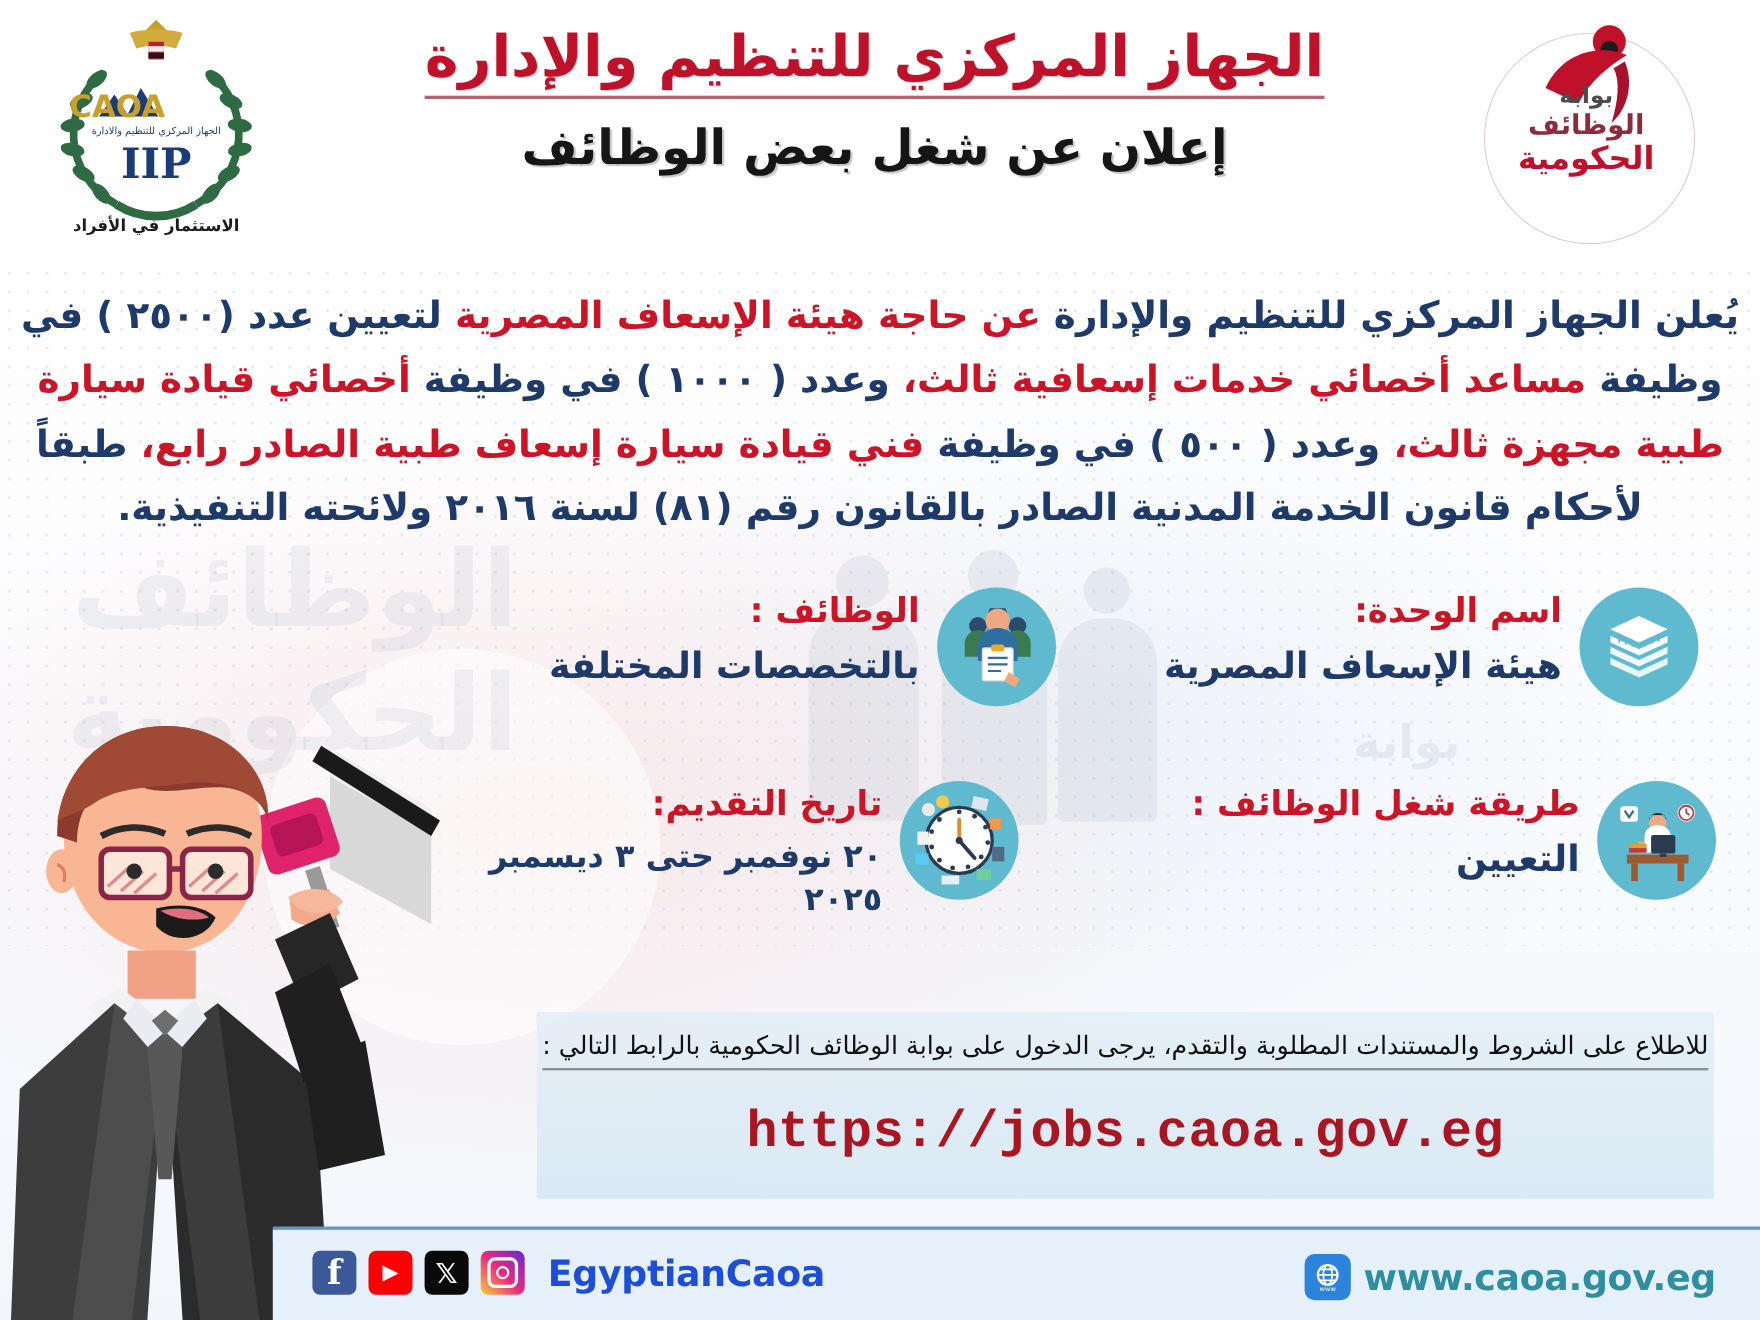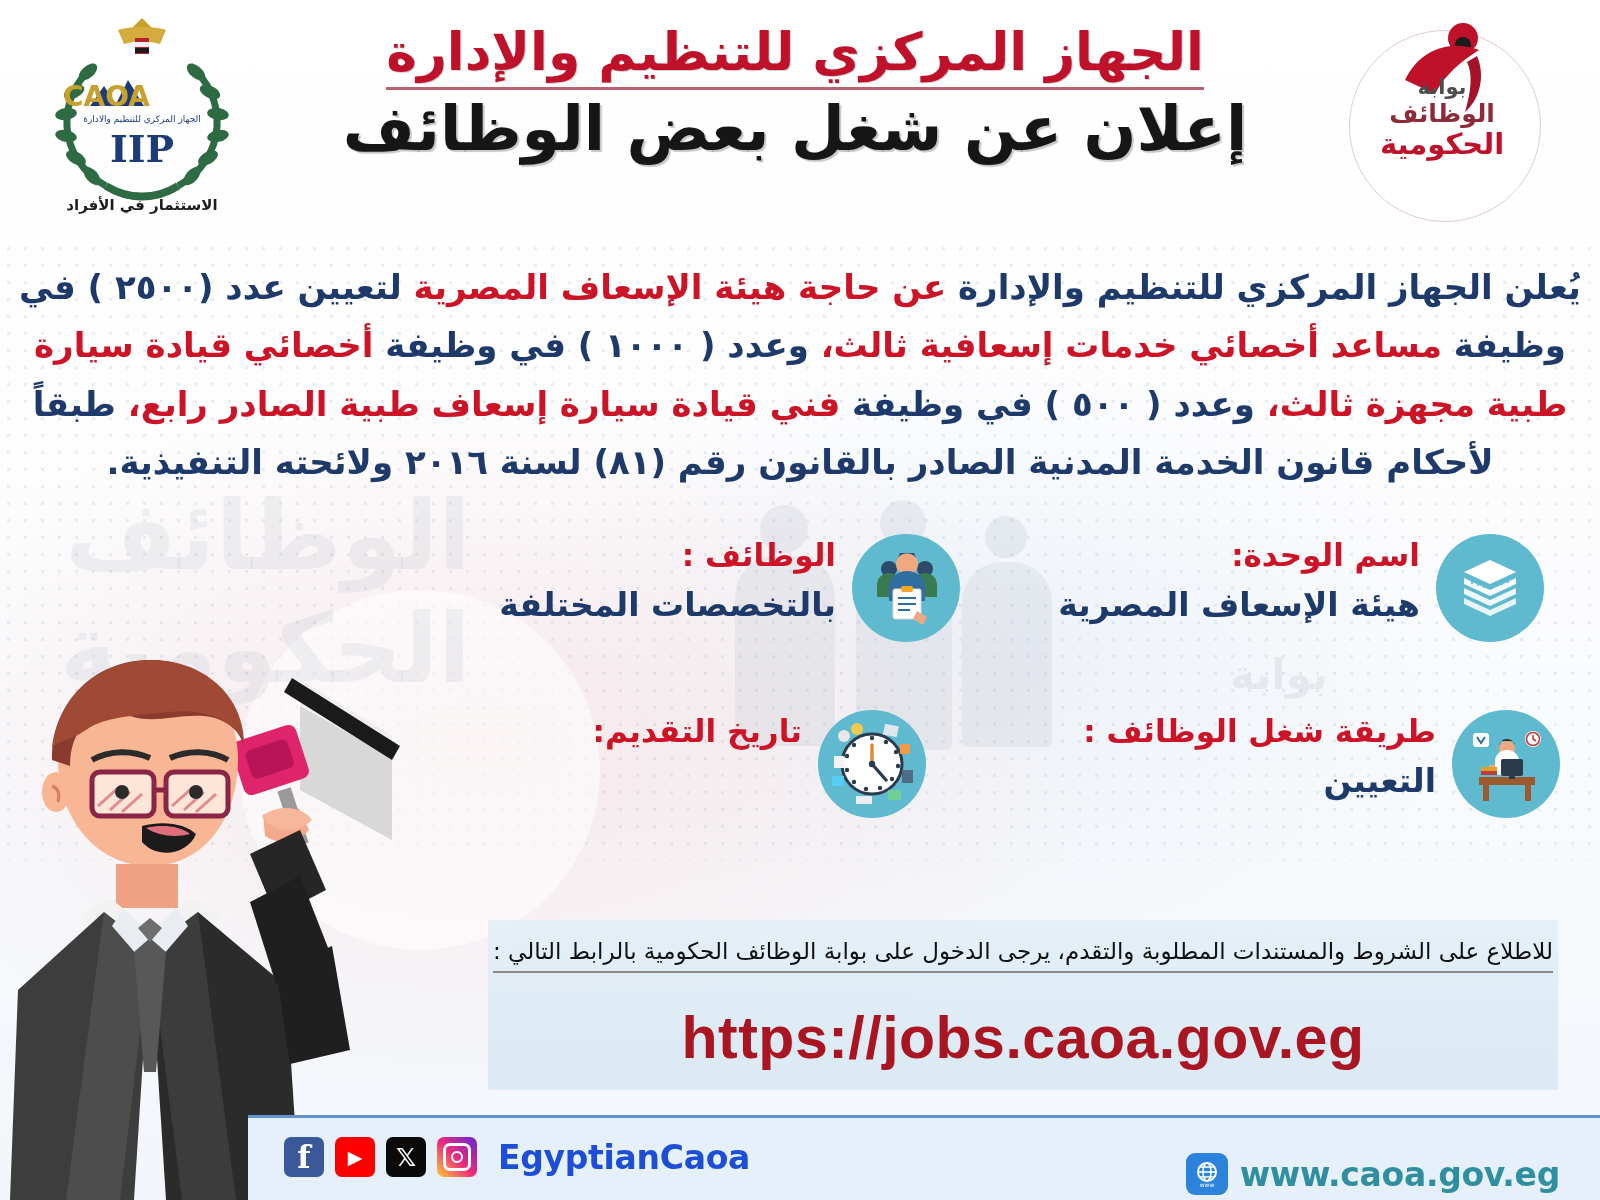--- a/index.html
+++ b/index.html
@@ -59,21 +59,21 @@
   .portal-text .l2{font-size:25px;color:#8d2b3a;font-weight:bold;}
   .portal-text .l3{font-size:29px;color:#c0112a;font-weight:bold;}
 
   .title-block{position:absolute;left:330px;top:22px;width:930px;text-align:center;}
   .org-name{
     font-size:52px;font-weight:bold;color:#c0112a;letter-spacing:0px;
     display:inline-block;padding-bottom:5px;border-bottom:3px solid #b9626f;
     text-shadow:1px 1px 0 rgba(0,0,0,.18);
   }
   .headline{
-    margin-top:6px;font-size:62px;font-weight:bold;color:#161616;
+    margin-top:22px;font-size:44px;font-weight:bold;color:#161616;
     text-shadow:2px 2px 1px rgba(0,0,0,.22);line-height:1.05;
   }
 
   .logo-right{position:absolute;left:32px;top:10px;width:220px;height:210px;}
 
   
   .body-copy{
     position:absolute;left:18px;right:18px;top:258px;
     text-align:center;font-size:34px;font-weight:bold;line-height:1.72;
     direction:rtl;
@@ -104,37 +104,37 @@
     background:linear-gradient(180deg,rgba(226,238,246,.85),rgba(214,231,243,.85));
     border-radius:3px;
   }
   .note{
     position:absolute;left:0;right:0;top:18px;text-align:center;
     font-size:23px;font-weight:normal;color:#111;direction:rtl;
   }
   .note span{border-bottom:2px solid #8a8a8a;padding-bottom:7px;display:inline-block;}
   .url{
     position:absolute;left:0;right:0;top:84px;text-align:center;
-    font-family:Liberation Sans, sans-serif;
-    font-size:59px;font-weight:bold;color:#a91520;direction:ltr;letter-spacing:.5px;
+    font-family:Liberation Mono, monospace;
+    font-size:47px;font-weight:bold;color:#a91520;direction:ltr;letter-spacing:.5px;
   }
 
   
   .footer{position:absolute;left:248px;right:0;bottom:0;height:82px;background:#e6f0fa;}
   .footer-rule{position:absolute;left:248px;right:0;bottom:72px;height:13px;background:#5e95cd;}
   .social{position:absolute;left:36px;top:19px;display:flex;align-items:center;gap:11px;direction:ltr;}
   .sico{width:40px;height:40px;border-radius:7px;display:flex;align-items:center;justify-content:center;}
   .s-fb{background:#3b5998;color:#fff;font-size:31px;font-weight:bold;font-family:"DejaVu Serif",serif;line-height:1;}
   .s-yt{background:#ff0000;color:#fff;font-size:19px;}
   .s-x {background:#0a0a0a;color:#fff;font-size:25px;font-weight:bold;}
   .s-ig{background:linear-gradient(45deg,#f9ce34,#ee2a7b 48%,#6228d7);color:#fff;}
   .s-ig .ring{width:22px;height:22px;border:3px solid #fff;border-radius:7px;position:relative;}
   .s-ig .ring:after{content:"";position:absolute;left:5px;top:5px;width:8px;height:8px;border:2.5px solid #fff;border-radius:50%;}
   .handle{font-size:33px;font-weight:bold;color:#1d4ed8;margin-left:10px;letter-spacing:-.3px;}
-  .webbox{position:absolute;right:40px;top:35px;display:flex;align-items:center;gap:12px;direction:ltr;}
+  .webbox{position:absolute;right:40px;top:22px;display:flex;align-items:center;gap:12px;direction:ltr;}
   .globe{width:42px;height:42px;border-radius:9px;background:#2b83dc;display:flex;align-items:center;justify-content:center;}
   .weburl{font-size:33px;font-weight:bold;color:#2f8ea0;letter-spacing:-.3px;}
 
   
   .mascot{position:absolute;left:0;bottom:0;width:400px;height:560px;}
 </style>
 </head>
 <body>
 
 <div class="poster">
@@ -328,20 +328,21 @@
           <rect x="74" y="26" width="10" height="10" fill="#f2994a"></rect>
           <rect x="76" y="52" width="11" height="13" fill="#4f6b86"></rect>
           <rect x="62" y="72" width="13" height="10" fill="#6fcf97"></rect>
           <rect x="30" y="78" width="16" height="8" fill="#e8eef5"></rect>
           <rect x="6" y="58" width="12" height="10" fill="#56ccf2"></rect>
           <rect x="8" y="38" width="10" height="12" fill="#f2f2f2"></rect>
         </svg>
       </div>
       <div class="tx">
         <div class="lbl">تاريخ التقديم:</div>
+        <div class="val small">٢٠ نوفمبر حتى ٣ ديسمبر ٢٠٢٥</div>
       </div>
     </div>
   </div>
 
   <div class="linkpanel">
     <div class="note">
       <span>للاطلاع على الشروط والمستندات المطلوبة والتقدم، يرجى الدخول على بوابة الوظائف الحكومية بالرابط التالي :</span>
     </div>
     <div class="url">https://jobs.caoa.gov.eg</div>
   </div>

